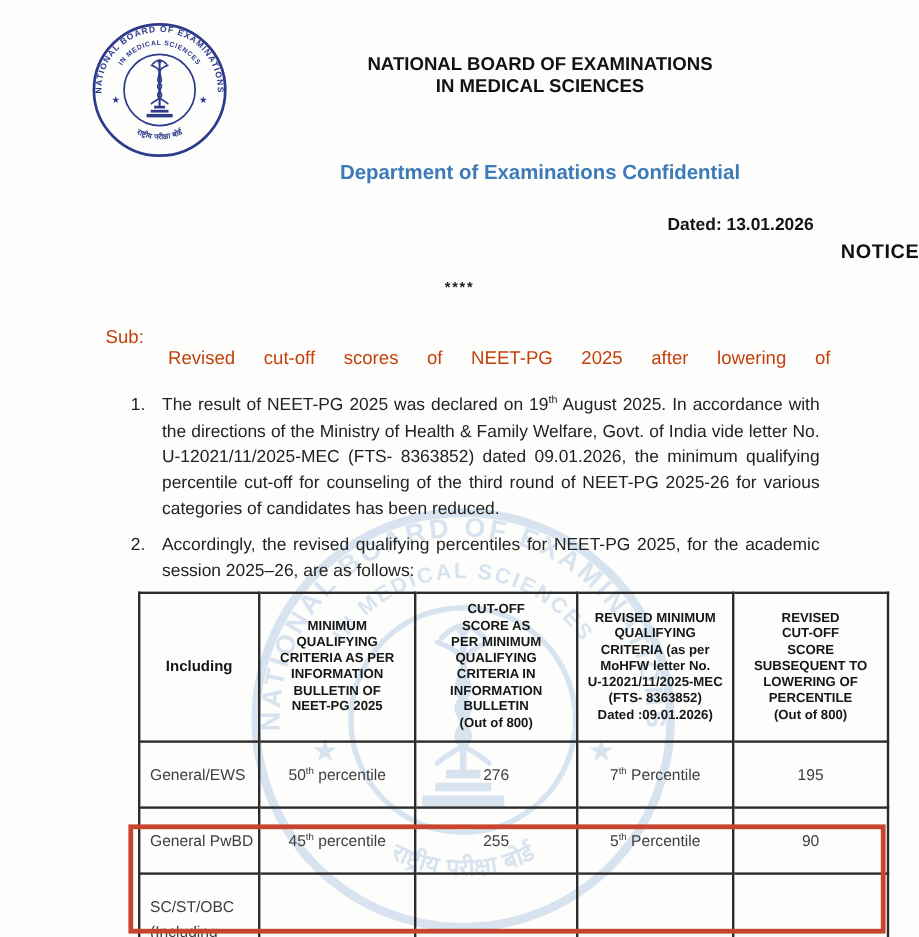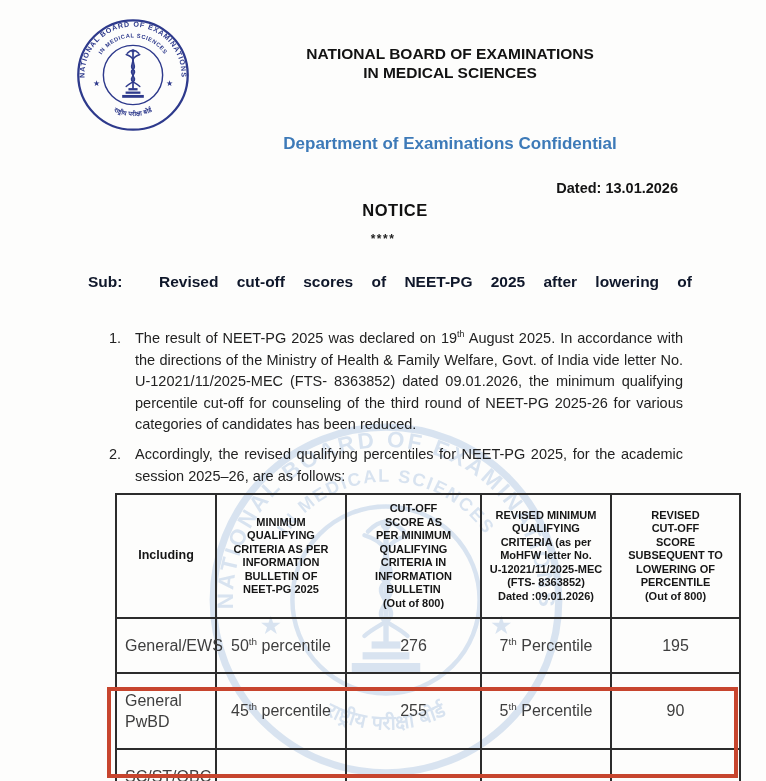--- a/index.html
+++ b/index.html
@@ -19,31 +19,31 @@
   .logo { position:absolute; left:76px; top:18px; width:114px; height:114px; color:#2e3a8c; }
   .org-title {
     position:absolute; left:230px; top:44px; width:440px; text-align:center;
     font-weight:bold; font-size:15.5px; line-height:19px; color:#121212;
   }
   .dept-line {
     position:absolute; left:230px; top:118px; width:440px; text-align:center;
     font-weight:bold; font-size:17px; color:#3d7ab8;margin-top:16px;
   }
   .dated { position:absolute; right:88px; top:180px; font-weight:bold; font-size:14.5px; color:#141414;margin-left:48px; }
-  .notice-title { position:absolute; left:0; right:0; top:201px; text-align:center; font-weight:bold; font-size:16.5px; letter-spacing:0.5px; color:#111;padding-left:24px; }
+  .notice-title { position:absolute; left:0; right:0; top:201px; text-align:right; font-weight:bold; font-size:16.5px; letter-spacing:0.5px; color:#111;padding-left:24px; }
   .stars-sep { position:absolute; left:0; right:0; top:232px; text-align:center; font-weight:bold; font-size:12px; letter-spacing:1.5px; color:#222; }
 
   
   .subject {
     position:absolute; left:88px; top:269px; width:604px; display:flex;
-    color:#0f172a; font-weight:bold; font-size:15.5px; line-height:25px;gap:19px;
+    color:#c2410c; font-weight:normal; font-size:15.5px; line-height:25px;
   }
   .subject-label { width:52px; flex:none; }
   .subject-body { flex:1; }
-  .subject-line1 { text-align:justify; text-align-last:justify; }
+  .subject-line1 { text-align:justify; text-align-last:justify;margin-top:17px; }
 
   
   .para { position:absolute; left:109px; width:574px; display:flex; font-size:14.5px; line-height:21.5px; color:#222; }
   .para-num { width:26px; flex:none; }
   .para-text { flex:1; text-align:justify; }
   .p1 { top:328px; }
   .p2 { top:444px; }
   sup { font-size:0.62em; vertical-align:super; line-height:0; }
 
   
@@ -53,21 +53,21 @@
   }
   .cutoff th, .cutoff td { border:2px solid #2c2c2c; vertical-align:middle; }
   .cutoff th {
     font-weight:bold; font-size:11px; line-height:13.5px; text-align:center;
     white-space:pre-line; padding:3px 1px; color:#161616;
   }
   .cutoff th.cat-head { font-size:12.5px; }
   .cutoff tr.head-row { height:124px; }
   .cutoff tr.row-1, .cutoff tr.row-2 { height:37px; }
   .cutoff tr.row-3 { height:84px; }
-  .cutoff td { font-size:16px; text-align:center; color:#3e3e3e; padding:16px 3px; }
+  .cutoff td { font-size:13px; text-align:center; color:#3e3e3e; padding:16px 3px; }
   .cutoff td.cat-cell { text-align:left; padding-left:8px; white-space:pre-line; line-height:21px; }
 
   
   .highlight-box {
     position:absolute; left:107px; top:687px; width:631px; height:91px;
     border:4px solid #c7452e; pointer-events:none;
   }
 </style>
 </head>
 <body>

